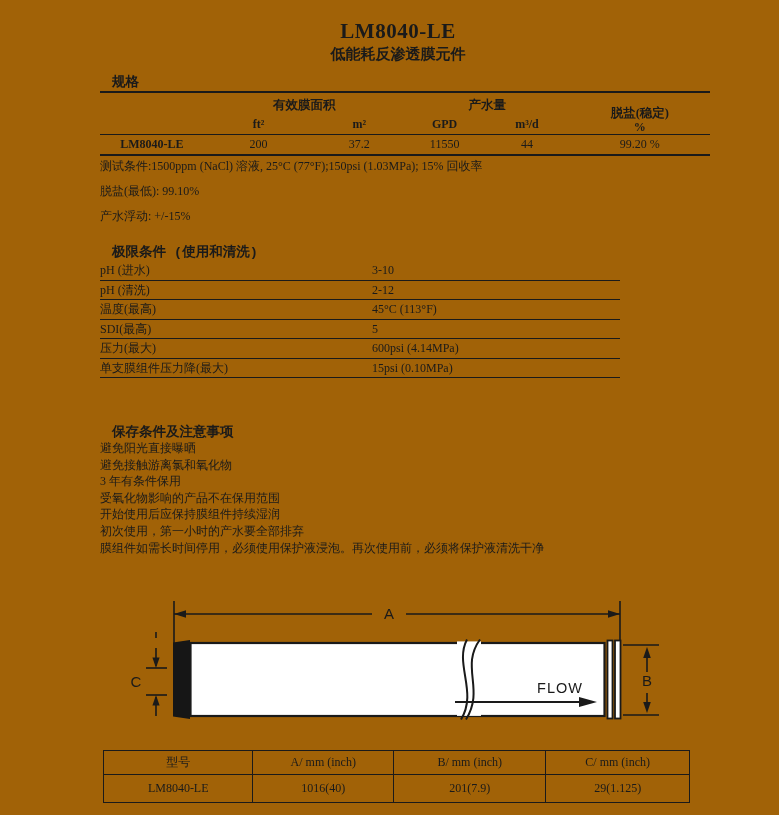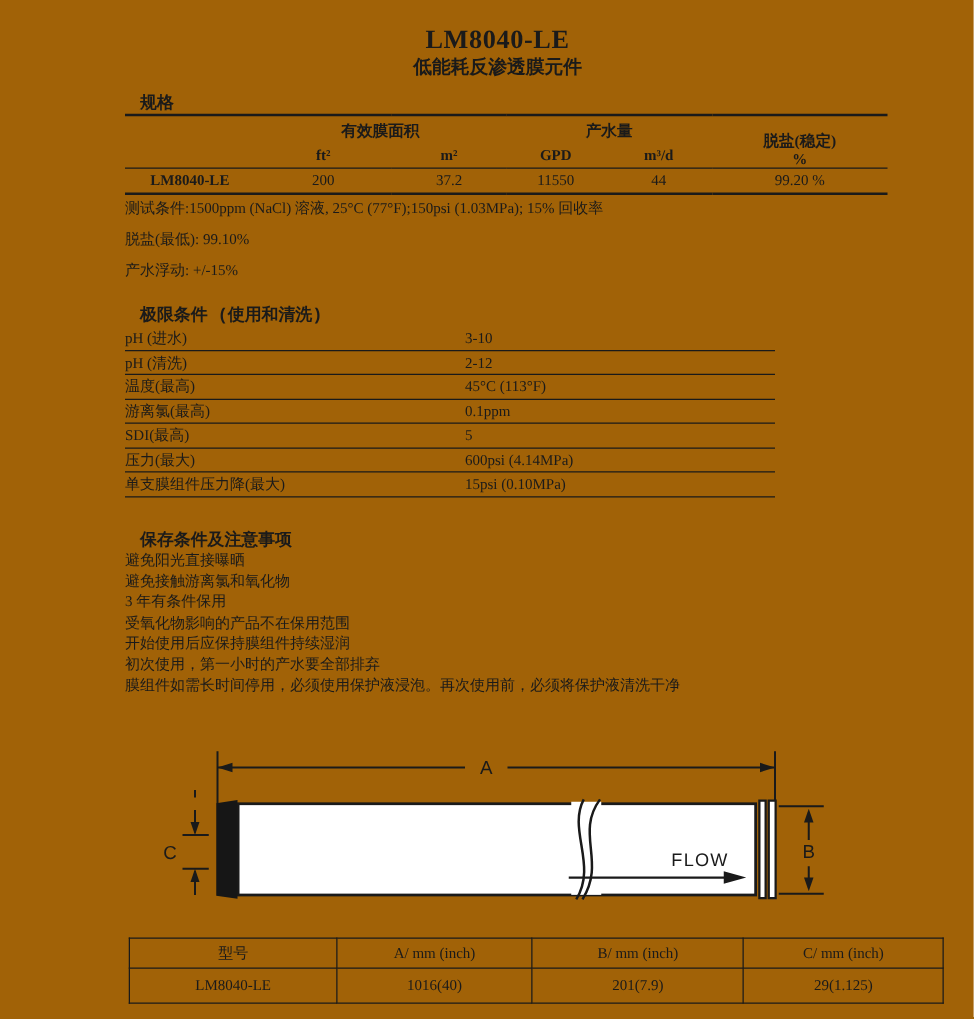--- a/index.html
+++ b/index.html
@@ -33,21 +33,21 @@
   .limits-table td{padding:2px 0 1.5px 0;line-height:15px;border-bottom:1.4px solid #1a1a1a;vertical-align:bottom;}
   .limits-table td.lbl{width:272px;}
   
   .storage-list{position:absolute;left:100px;top:440px;width:640px;font-size:12px;}
   .storage-list div{line-height:16.6px;}
   
   .diagram{position:absolute;left:110px;top:596px;}
   .diagram .dim-label{font-family:"Liberation Sans","DejaVu Sans",sans-serif;font-size:15px;fill:#1a1a1a;}
   .diagram .flow-label{font-family:"Liberation Sans","DejaVu Sans",sans-serif;font-size:14.5px;letter-spacing:1px;fill:#1a1a1a;}
   
-  .dims-table{position:absolute;left:103px;top:750px;width:652px;border-collapse:collapse;font-size:12px;table-layout:fixed;}
+  .dims-table{position:absolute;left:103px;top:750px;width:587px;border-collapse:collapse;font-size:12px;table-layout:fixed;}
   .dims-table th,.dims-table td{border:1.4px solid #1a1a1a;text-align:center;font-weight:normal;}
   .dims-table th{height:21px;}
   .dims-table td{height:25px;}
 </style>
 </head>
 <body>
 
 <div class="page">
 
   <header class="doc-header">
@@ -110,24 +110,20 @@
       </tr>
       <tr>
         <td class="lbl">pH (清洗)</td>
         <td>2-12</td>
       </tr>
       <tr>
         <td class="lbl">温度(最高)</td>
         <td>45°C (113°F)</td>
       </tr>
       <tr>
-        <td class="lbl">游离氯(最高)</td>
-        <td>0.1ppm</td>
-      </tr>
-      <tr>
         <td class="lbl">SDI(最高)</td>
         <td>5</td>
       </tr>
       <tr>
         <td class="lbl">压力(最大)</td>
         <td>600psi (4.14MPa)</td>
       </tr>
       <tr>
         <td class="lbl">单支膜组件压力降(最大)</td>
         <td>15psi (0.10MPa)</td>

